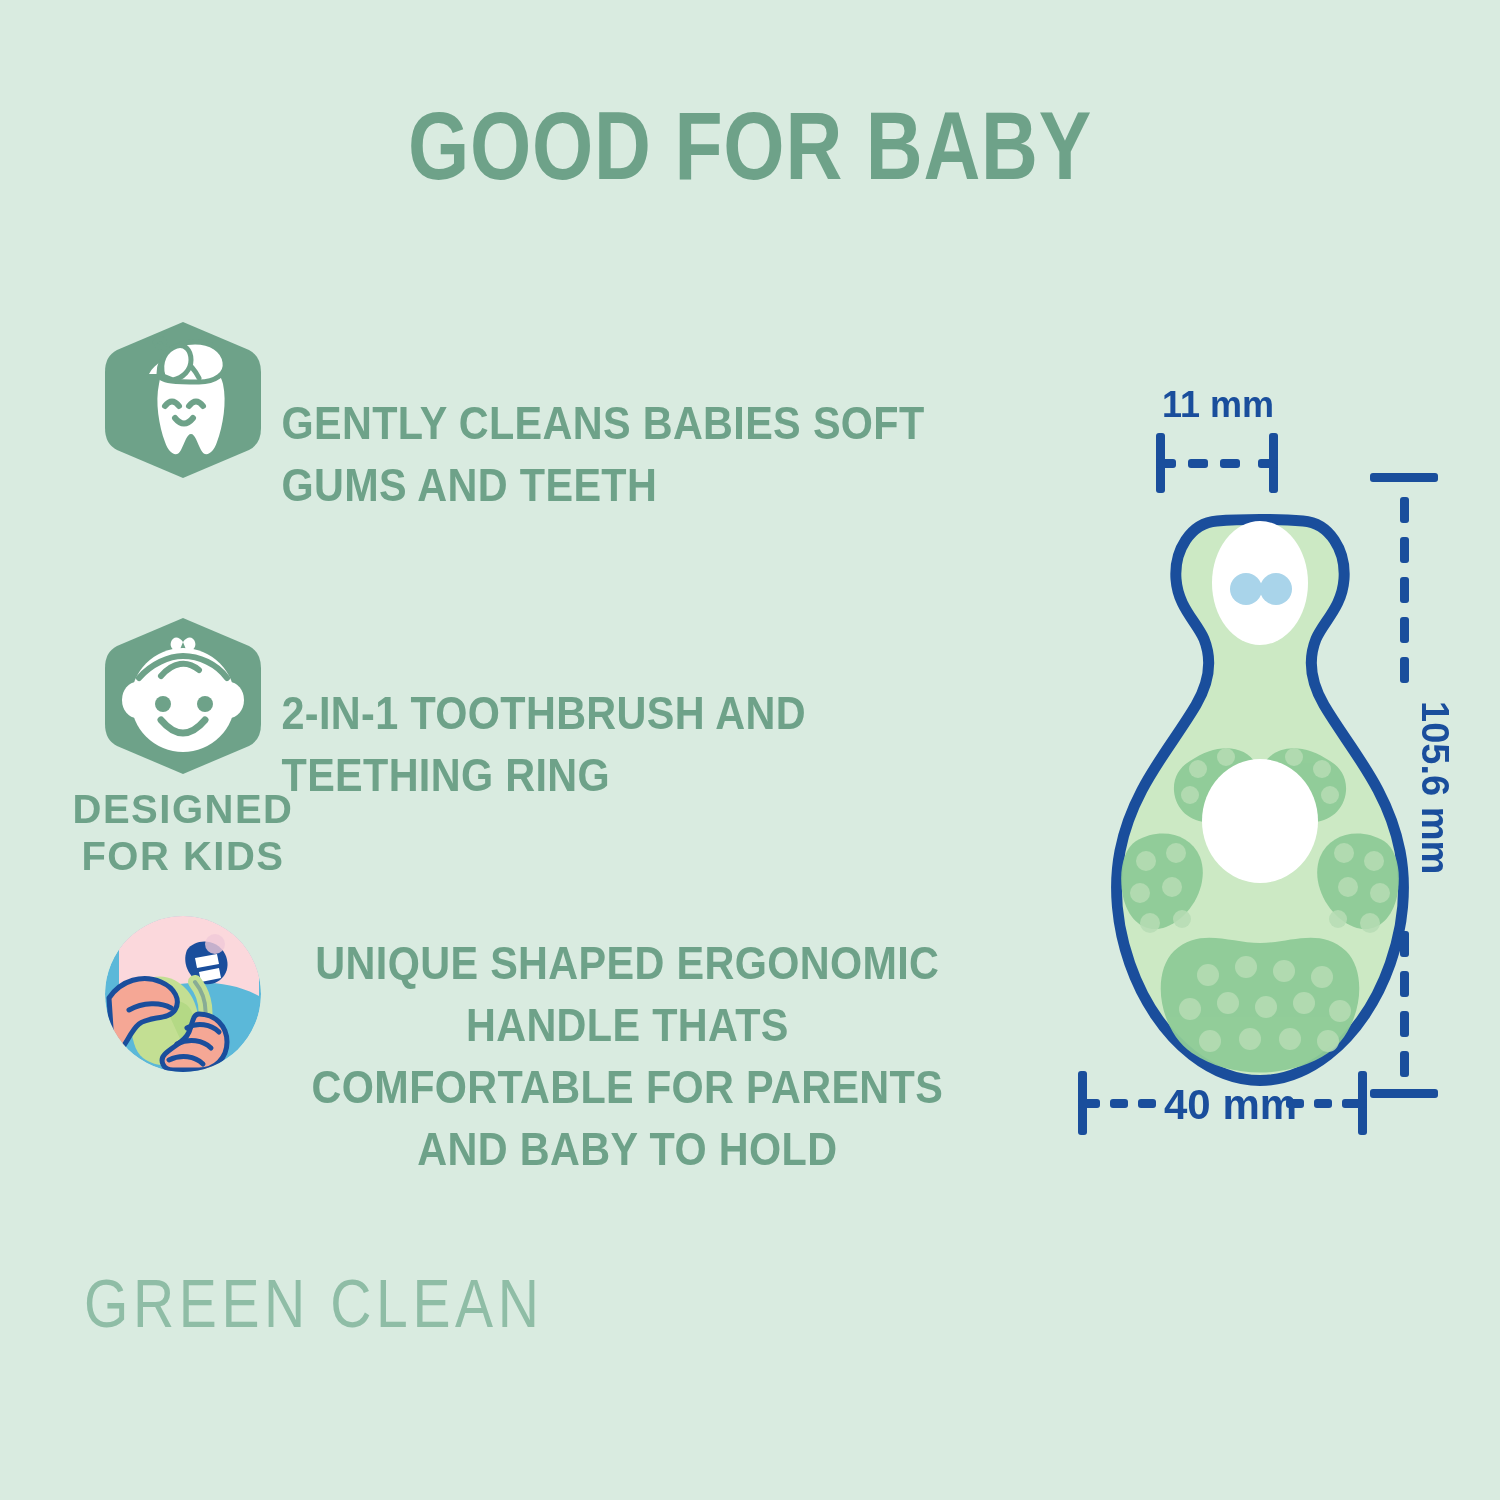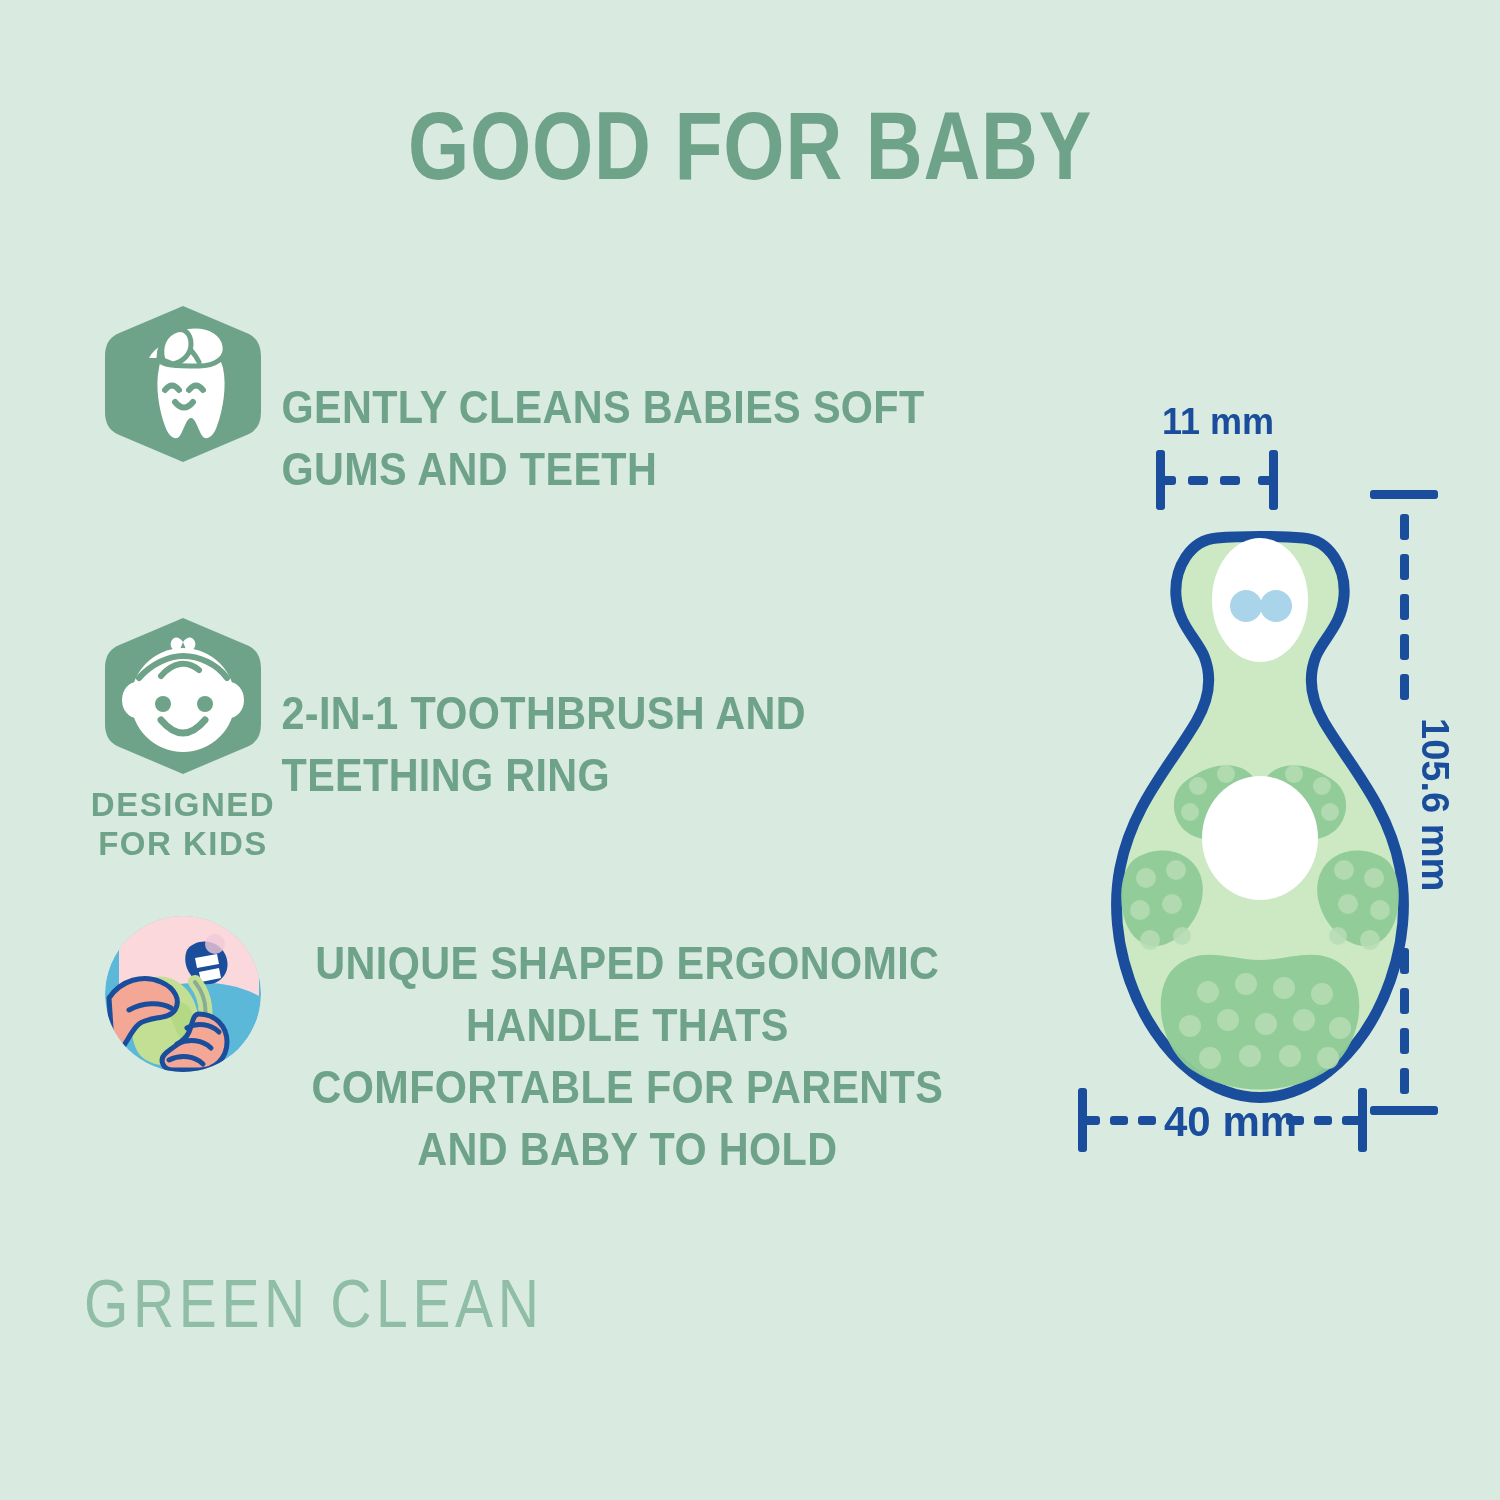--- a/index.html
+++ b/index.html
@@ -46,42 +46,42 @@
     left: 88px;
     top: 300px;
     width: 980px;
   }
   .feature {
     position: absolute;
     left: 0;
     display: flex;
     align-items: flex-start;
   }
-  .feature-1 { top: 0px; }
+  .feature-1 { top: 16px; }
   .feature-2 { top: 312px; }
   .feature-3 { top: 610px; text-align: center; }
 
   .icon-slot {
     width: 190px;
     flex: 0 0 190px;
     display: flex;
     flex-direction: column;
     align-items: center;
   }
   .icon-badge {
     width: 168px;
     height: 168px;
     display: block;
   }
   .icon-caption {
     margin-top: 6px;
     color: #6ea289;
     font-family: "Liberation Sans Narrow", "Liberation Sans", sans-serif;
     font-weight: 700;
-    font-size: 33px;
+    font-size: 40px;
     line-height: 1.18;
     letter-spacing: 1.5px;
     text-align: center;
     white-space: pre-line;
   }
 
   .feature-text {
     color: #6ea289;
     font-family: "Liberation Sans Narrow", "Liberation Sans", sans-serif;
     font-weight: 700;
@@ -94,21 +94,21 @@
     padding-left: 4px;
   }
   .feature-1 .feature-text { margin-top: 76px; }
   .feature-2 .feature-text { margin-top: 70px; }
   .feature-3 .feature-text { margin-top: 22px; }
 
   
   .product {
     position: absolute;
     left: 1040px;
-    top: 388px;
+    top: 371px;
     width: 440px;
     height: 800px;
   }
   .product svg { display: block; }
 
   
   .logo {
     position: absolute;
     left: 84px;
     top: 1258px;

